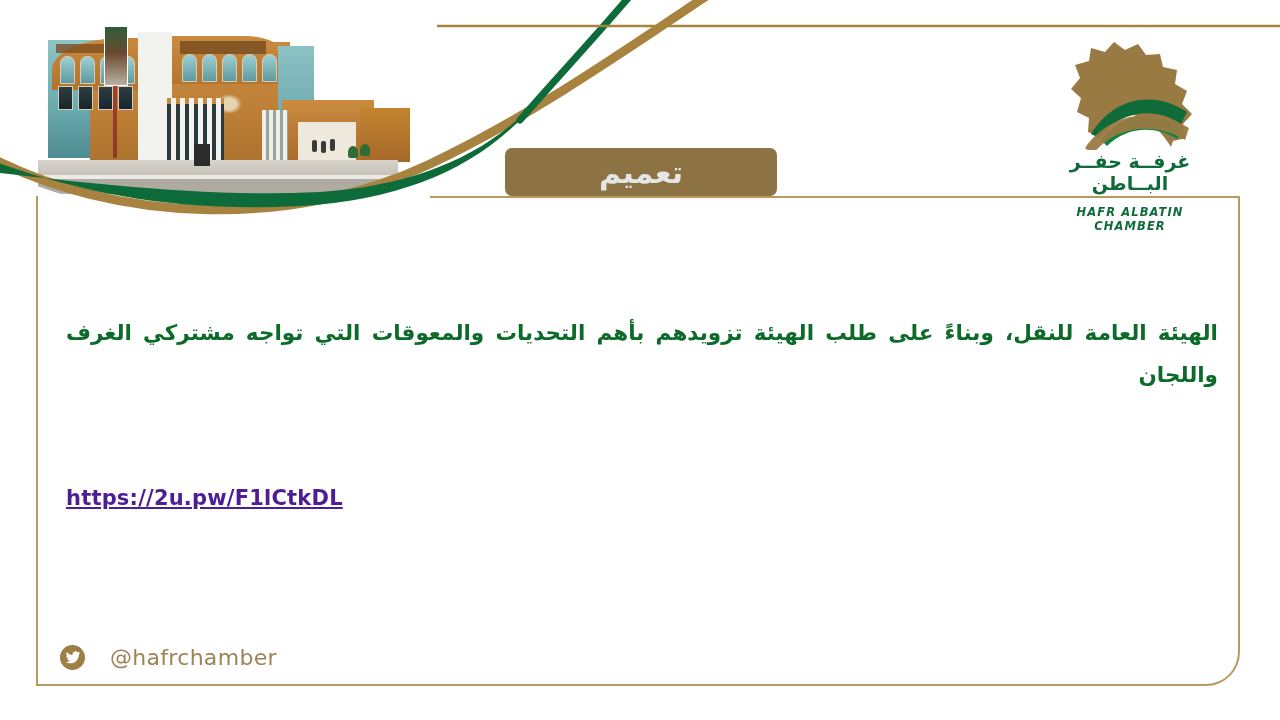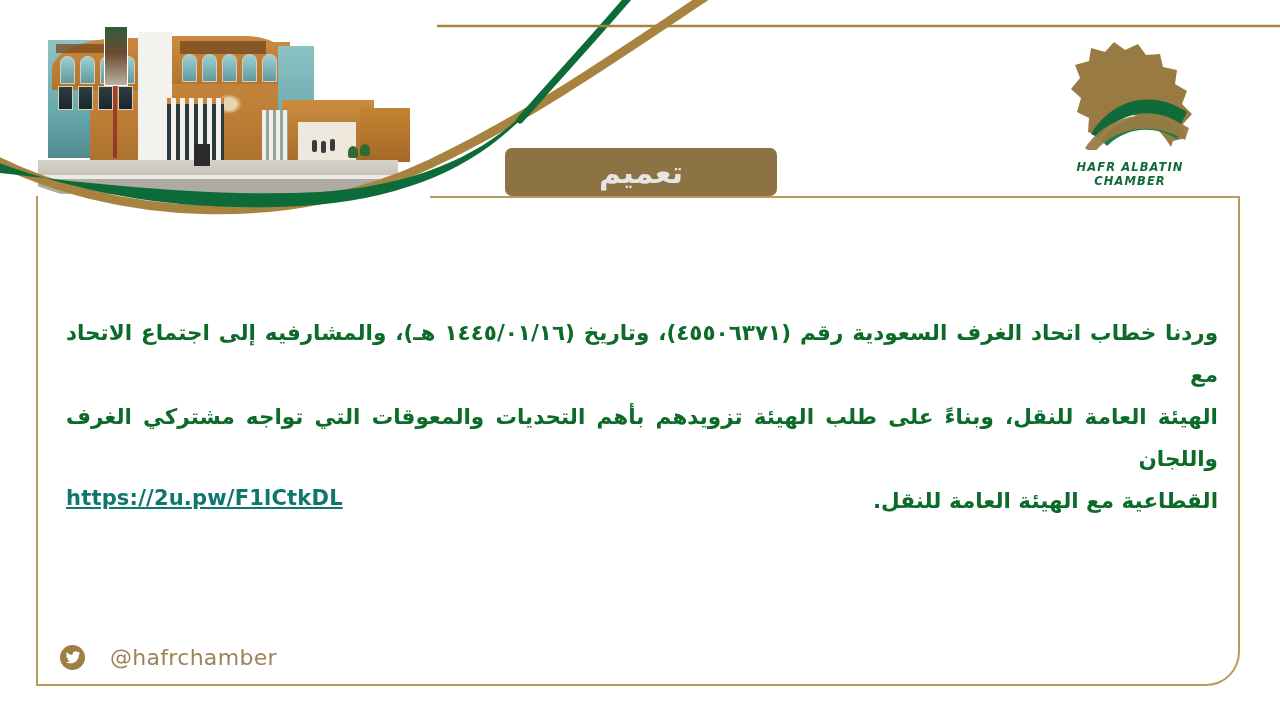--- a/index.html
+++ b/index.html
@@ -314,21 +314,21 @@
   .note1 { top: 444px; }
   .note2 { top: 527px; }
   .link-row {
     position: absolute;
     left: 66px;
     width: 1152px;
     text-align: left;
     direction: ltr;
   }
   .link-row a {
-    color: #0f766e;
+    color: #4c1d95;
     font-size: 21px;
     font-weight: 700;
     text-decoration: underline;
     letter-spacing: .2px;
     text-align: right;
   }
   .link-url { top: 486px; }
   .link-mail { top: 570px; }
 
   
@@ -435,35 +435,34 @@
       <path d="M44,88 L33,84 L34,70 L22,64 L26,50 L16,41 L25,30 L20,17 L34,13 L36,0
                L50,4 L59,-6 L70,2 L83,-4 L91,7 L105,6 L108,19 L122,22 L120,36
                L132,43 L127,56 L137,66 L128,76 L131,90 L118,93 L116,99
                C101,74 80,62 57,66 L44,88 Z" fill="#9a7a43" transform="translate(0,10)"></path>
 
       <path d="M36,96 C56,62 96,50 132,74 L126,86 C96,66 62,76 44,100 Z" fill="#0f6b3a"></path>
       <path d="M46,102 C66,76 98,70 128,90 L122,101 C98,86 70,90 52,108 Z" fill="#118246"></path>
 
       <path d="M30,104 C52,72 94,60 134,84 L130,96 C96,76 58,84 38,110 Z" fill="#9a7a43" opacity="0.95" transform="translate(0,6)"></path>
     </svg>
+    <div class="logo-ar">غرفــة حفــر البــاطن</div>
     <div class="logo-en">HAFR ALBATIN CHAMBER</div>
   </div>
 
   <div class="title-badge">
     <span>تعميم</span>
   </div>
 
   <div class="frame-top-right"></div>
   <div class="frame"></div>
 
 
   <div class="body-block">
-    <span class="body-line">وردنا خطاب اتحاد الغرف السعودية رقم (٤٥٥٠٦٣٧١)، وتاريخ (١٤٤٥/٠١/١٦ هـ)، والمشارفيه إلى اجتماع الاتحاد مع</span>
     <span class="body-line">الهيئة العامة للنقل، وبناءً على طلب الهيئة تزويدهم بأهم التحديات والمعوقات التي تواجه مشتركي الغرف واللجان</span>
-    <span class="body-line last">القطاعية مع الهيئة العامة للنقل.</span>
   </div>
 
 
   <div class="link-row link-url">
     <a href="#">https://2u.pw/F1lCtkDL</a>
   </div>
 
 
 
   <div class="twitter">

